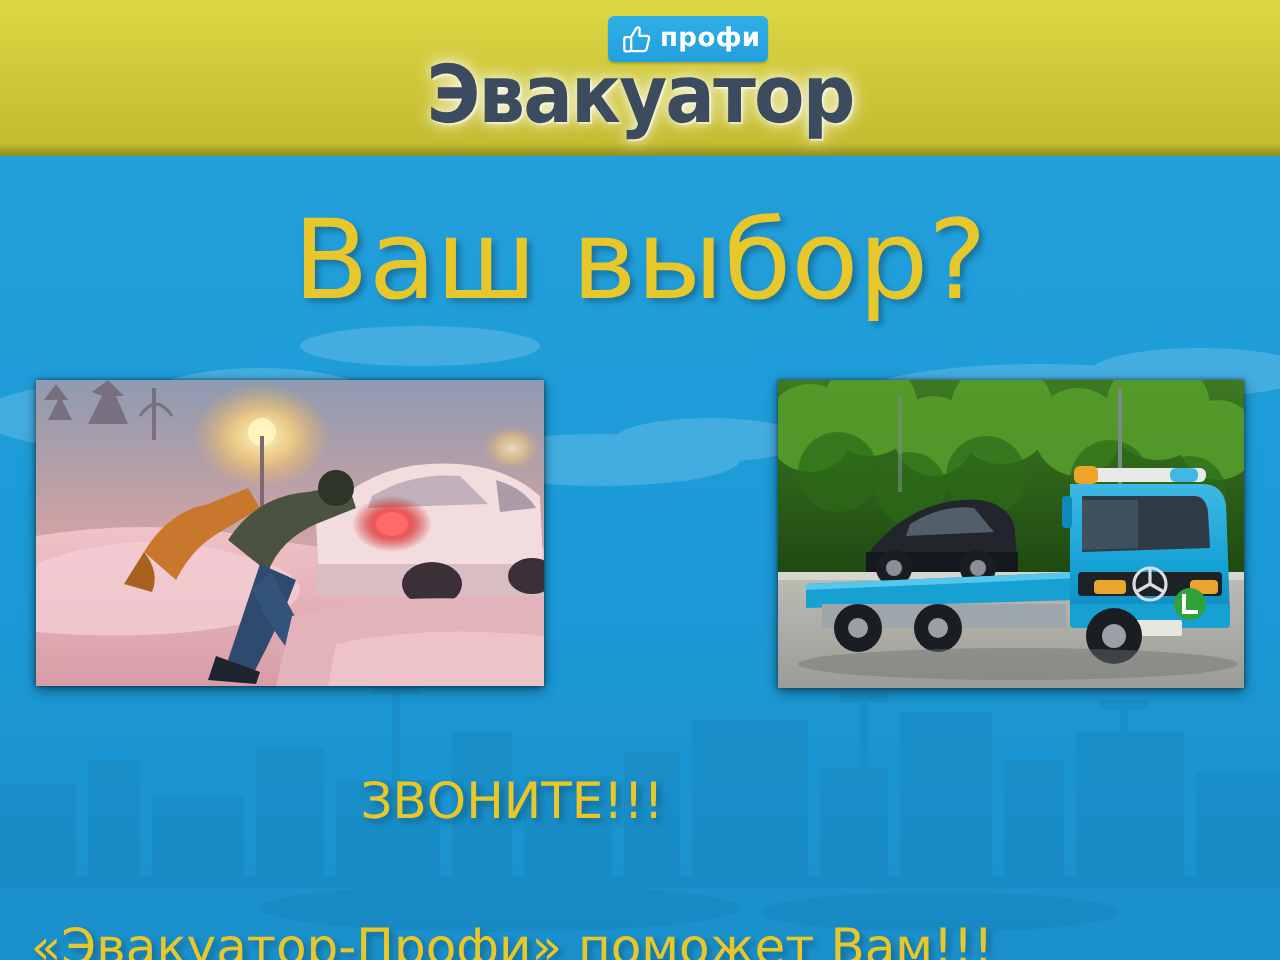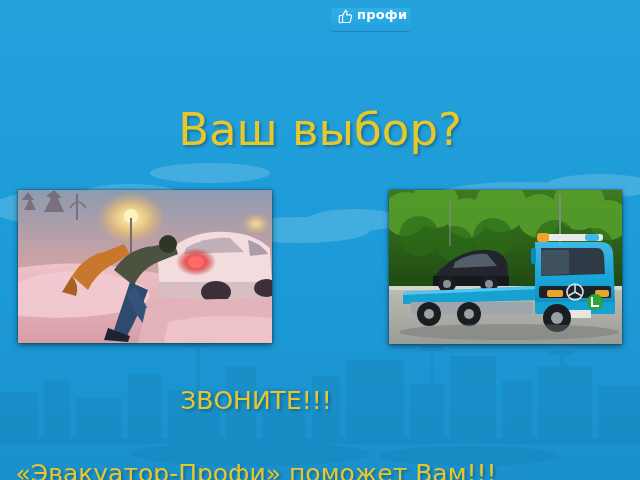--- a/index.html
+++ b/index.html
@@ -29,42 +29,42 @@
     letter-spacing:-1px;
     color:#3C4C5E;
     text-shadow:0 0 6px rgba(255,255,255,.85),0 0 12px rgba(255,255,255,.55),1px 1px 0 rgba(255,255,255,.5);
     transform:scaleX(.92);
     transform-origin:center;
     white-space:nowrap;
   }
 
   
   .badge{
-    position:absolute;left:331px;top:8px;
+    position:absolute;left:304px;top:8px;
     width:80px;height:23px;
     background:linear-gradient(180deg,#30AEE6 0%,#22A0DE 100%);
     border-radius:3px;
-    display:flex;
+    display:flex;align-items:center;
     box-shadow:0 1px 1px rgba(0,0,0,.18);
   }
   .badge-icon{
     width:18px;height:18px;margin-left:5px;margin-right:3px;
     display:block;flex:none;
   }
   .badge-label{
     font-family:"DejaVu Sans", sans-serif;
     font-size:13px;font-weight:600;color:#FFFFFF;
     line-height:14px;letter-spacing:.2px;
   }
 
   
   .headline{
     position:absolute;left:0;top:104px;width:640px;text-align:center;
     font-family:"DejaVu Sans", sans-serif;
-    font-size:45px;line-height:52px;font-weight:400;
+    font-size:55px;line-height:52px;font-weight:400;
     color:#E8C72A;
     text-shadow:2px 2px 3px rgba(0,0,0,.28);
     white-space:nowrap;
   }
 
   
   .clouds{position:absolute;left:0;top:78px;width:640px;height:190px;opacity:.30;pointer-events:none;}
 
   
   .city{position:absolute;left:0;top:330px;width:640px;height:150px;opacity:.22;pointer-events:none;}
@@ -136,20 +136,23 @@
       <rect x="186" y="12" width="24" height="5"></rect>
       <rect x="430" y="18" width="4" height="92"></rect>
       <rect x="420" y="16" width="24" height="5"></rect>
       <rect x="560" y="22" width="4" height="88"></rect>
       <rect x="550" y="20" width="24" height="5"></rect>
       <ellipse cx="250" cy="124" rx="120" ry="12"></ellipse>
       <ellipse cx="470" cy="126" rx="90" ry="10"></ellipse>
     </g>
   </svg>
 
+  <div class="header">
+    <div class="header-title">Эвакуатор</div>
+  </div>
 
   <div class="badge">
     <svg class="badge-icon" viewBox="0 0 24 24">
       <path d="M8.6 10.2 L12.2 4.2 C12.9 3.1 14.6 3.5 14.5 4.9 L14.2 9.2 L19.2 9.2 C20.3 9.2 21 10.2 20.7 11.2 L19.1 17.9 C18.9 18.8 18.1 19.4 17.2 19.4 L9.4 19.4" fill="none" stroke="#FFFFFF" stroke-width="1.5" stroke-linejoin="round" stroke-linecap="round"></path>
       <rect x="4.2" y="10.0" width="4.6" height="9.6" rx="1.1" fill="none" stroke="#FFFFFF" stroke-width="1.5"></rect>
     </svg>
     <span class="badge-label">профи</span>
   </div>
 
   <div class="headline">Ваш выбор?</div>

